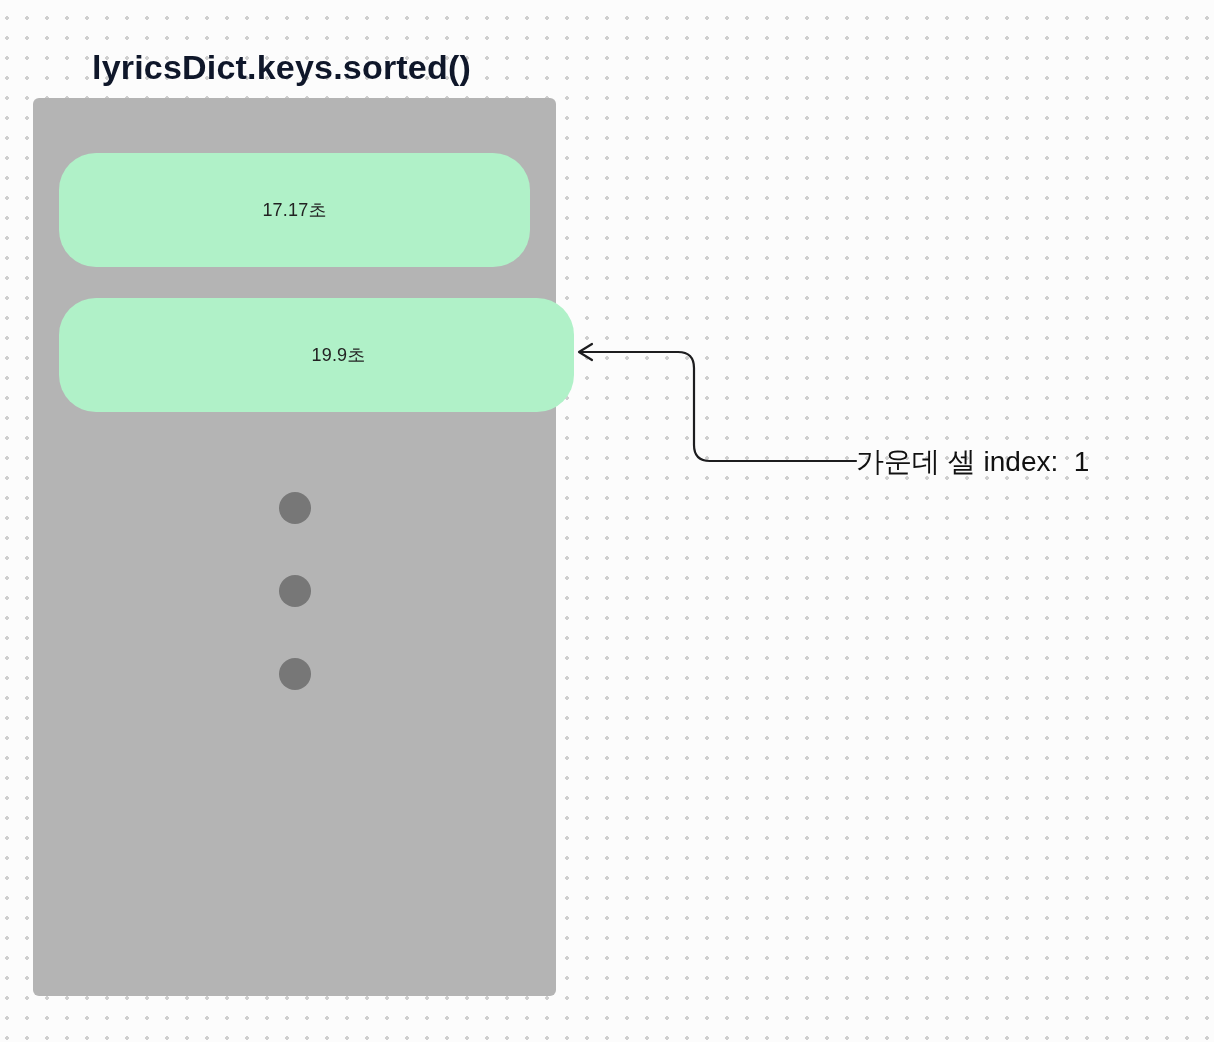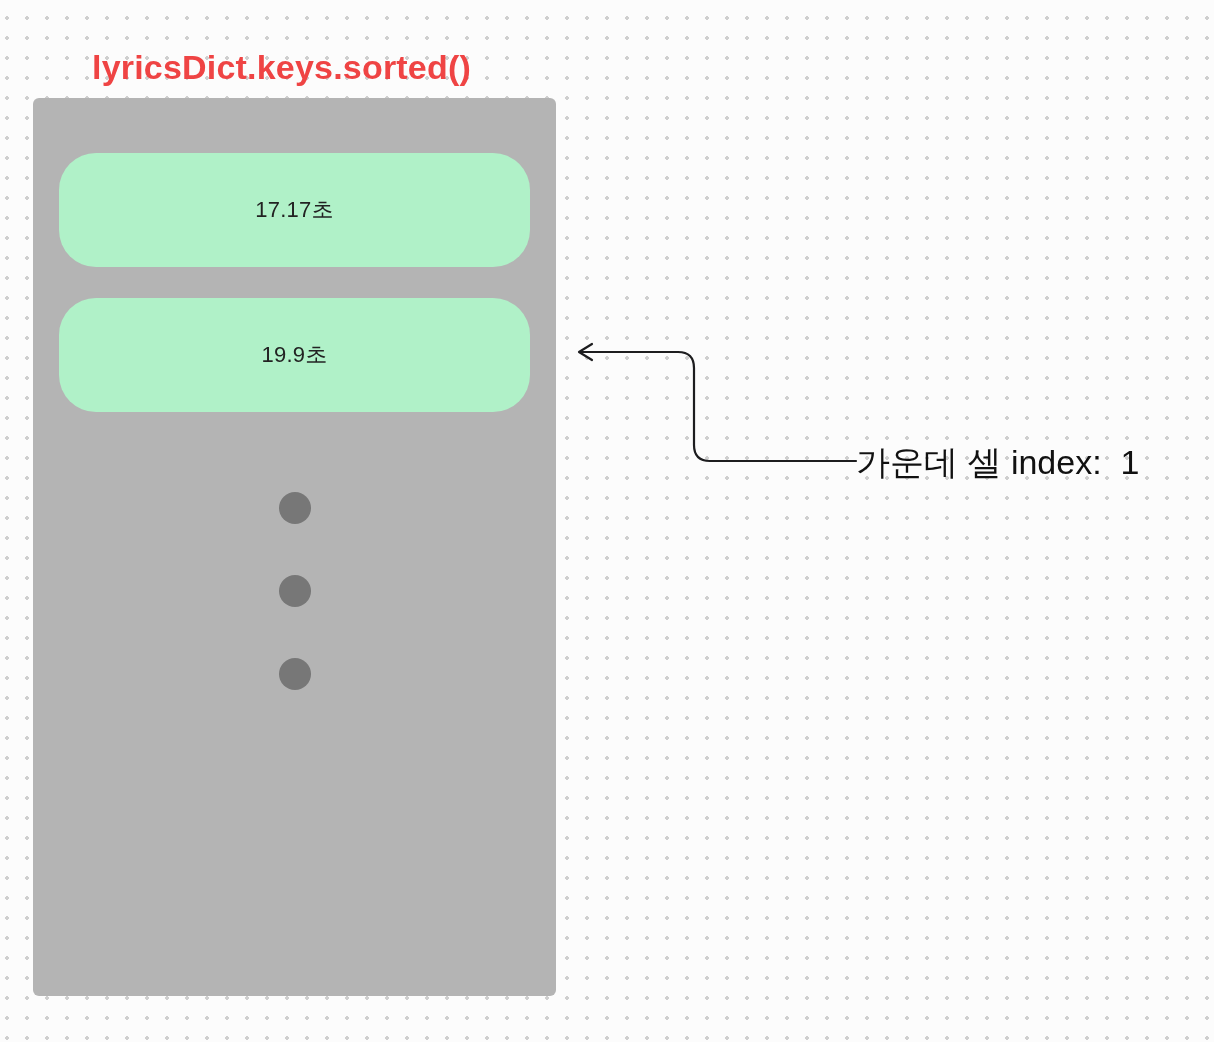--- a/index.html
+++ b/index.html
@@ -23,21 +23,21 @@
     height: 1042px;
   }
   .diagram-title {
     position: absolute;
     left: 92px;
     top: 47px;
     font-size: 34px;
     line-height: 41px;
     font-weight: 600;
     letter-spacing: 0.2px;
-    color: #ef4444;
+    color: #0f172a;
     white-space: nowrap;
   }
   .array-box {
     position: absolute;
     left: 33px;
     top: 98px;
     width: 523px;
     height: 898px;
     background: #b4b4b4;
     border-radius: 6px;
@@ -47,24 +47,24 @@
     left: 26px;
     width: 471px;
     height: 114px;
     background: #b0f1c8;
     border-radius: 37px;
     display: flex;
     align-items: center;
     justify-content: center;
   }
   .cell-0 { top: 55px; }
-  .cell-1 { top: 200px; }
+  .cell-1 { top: 200px; padding-left: 44px; }
   .cell-2 { top: 730px; }
   .cell-text {
-    font-size: 22px;
+    font-size: 18px;
     font-weight: 400;
     color: #222222;
     letter-spacing: 0.2px;
   }
   .ellipsis {
     position: absolute;
     left: 246px;
     top: 394px;
     display: flex;
     flex-direction: column;
@@ -81,21 +81,21 @@
     left: 570px;
     top: 336px;
     width: 295px;
     height: 135px;
     overflow: visible;
   }
   .annotation {
     position: absolute;
     left: 856px;
     top: 440px;
-    font-size: 34px;
+    font-size: 28px;
     line-height: 44px;
     font-weight: 500;
     color: #111111;
     white-space: pre;
   }
 </style>
 </head>
 <body>
 
 <div class="canvas">

